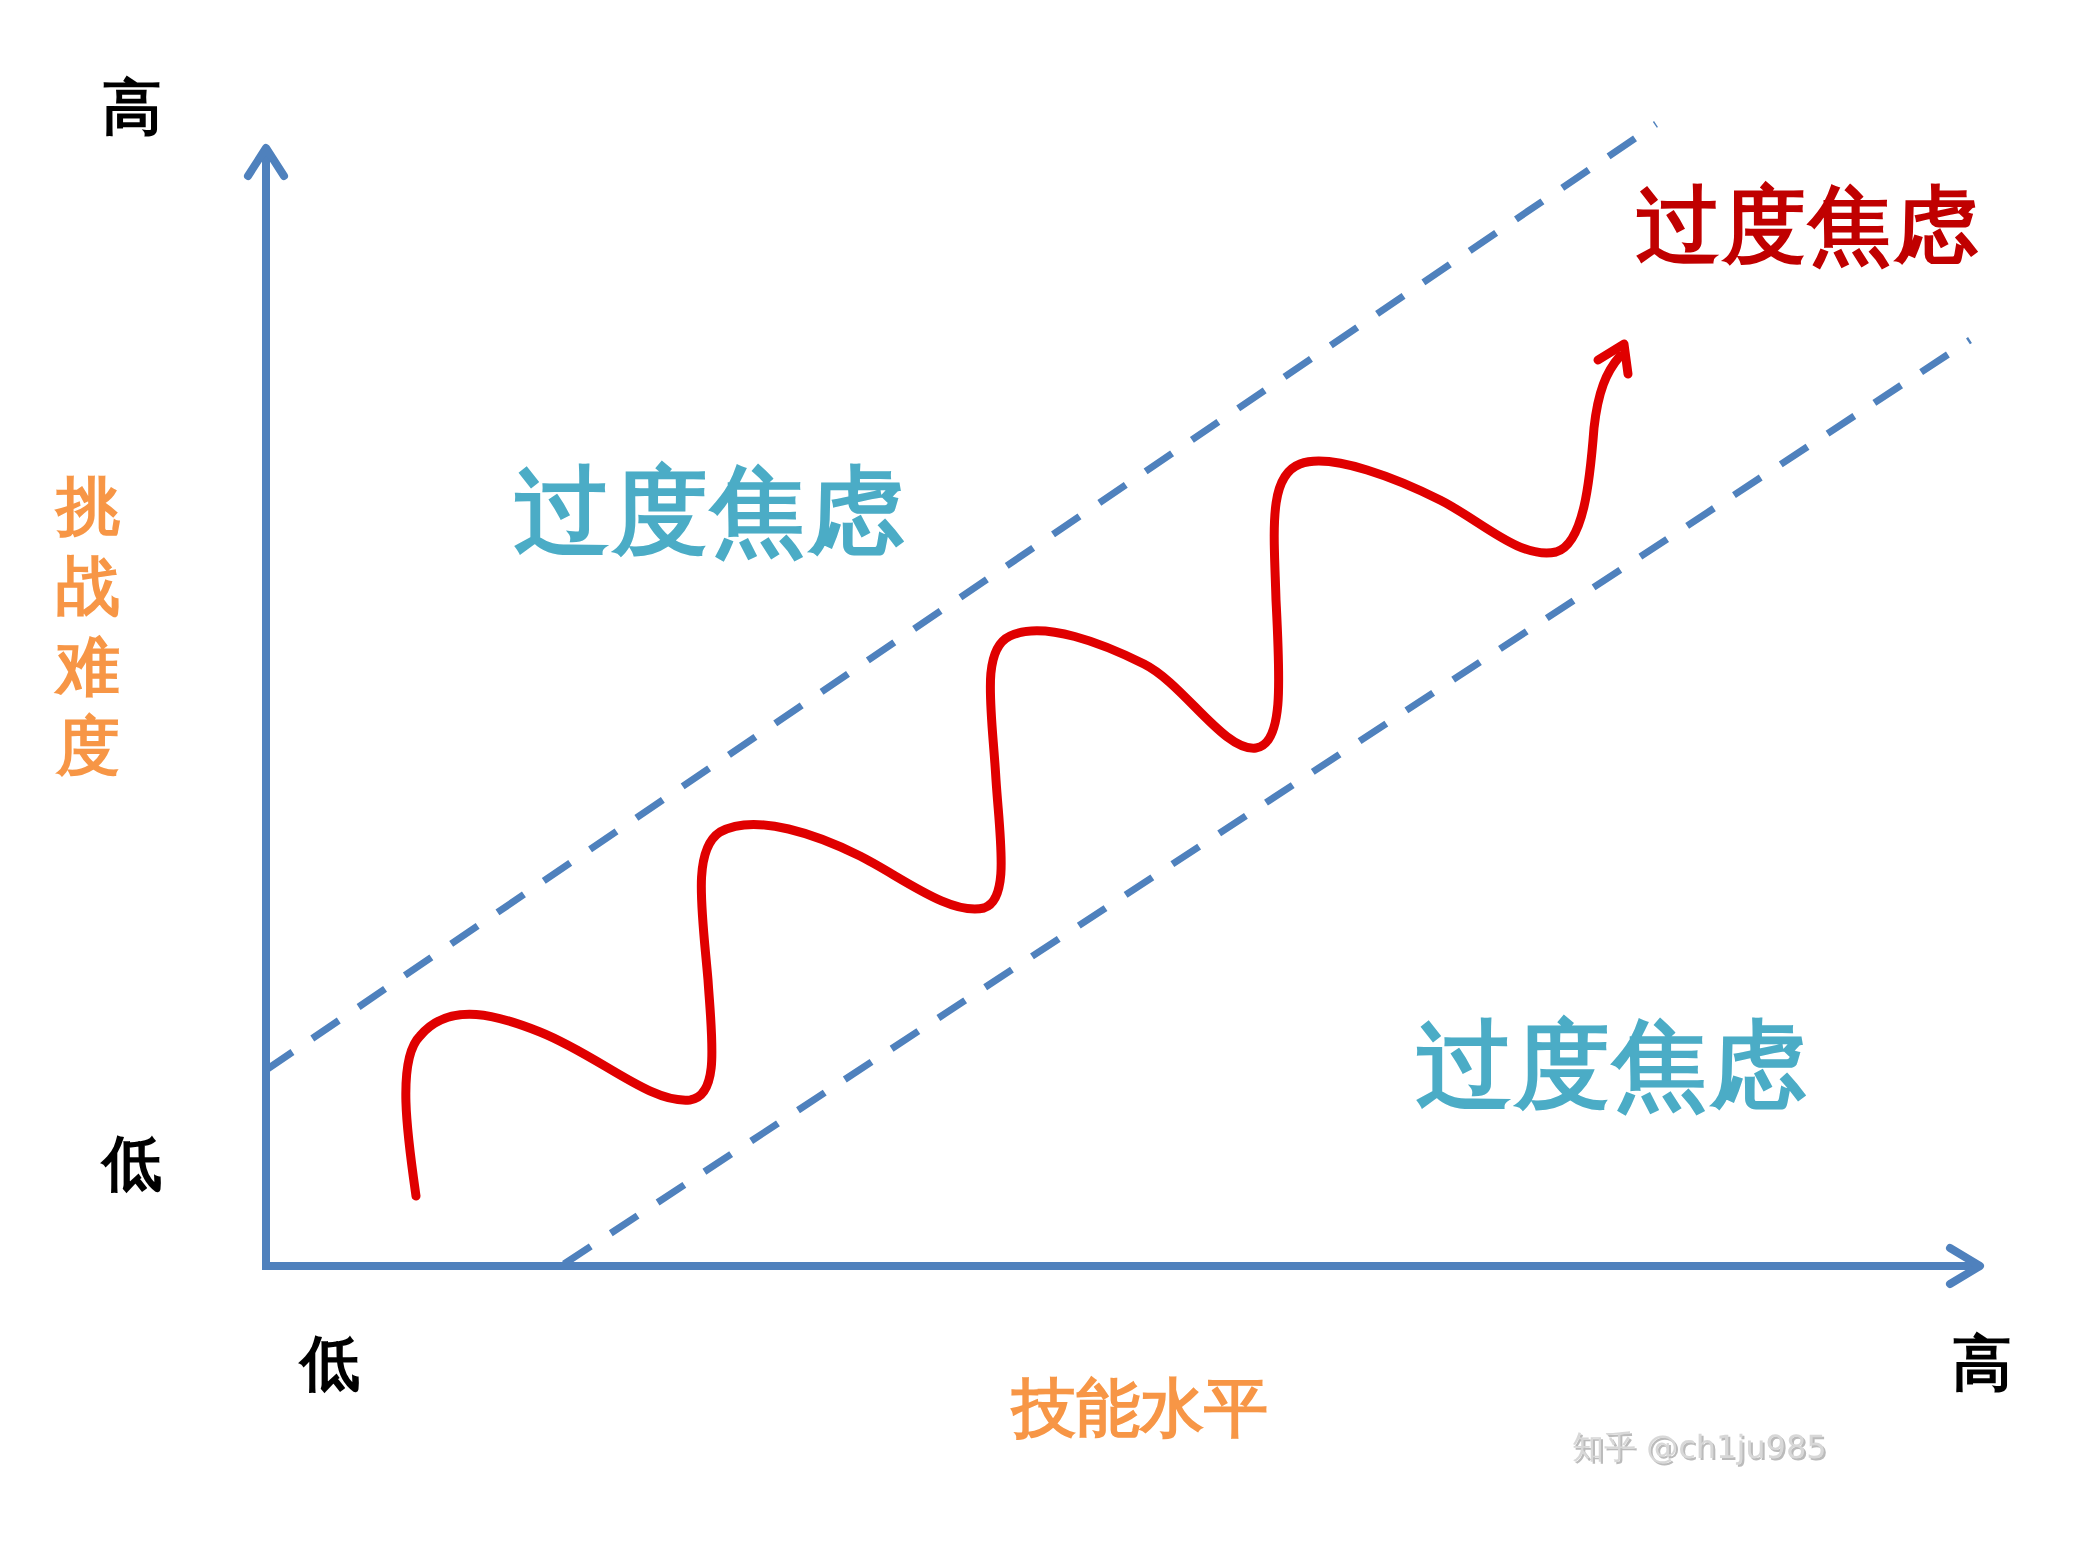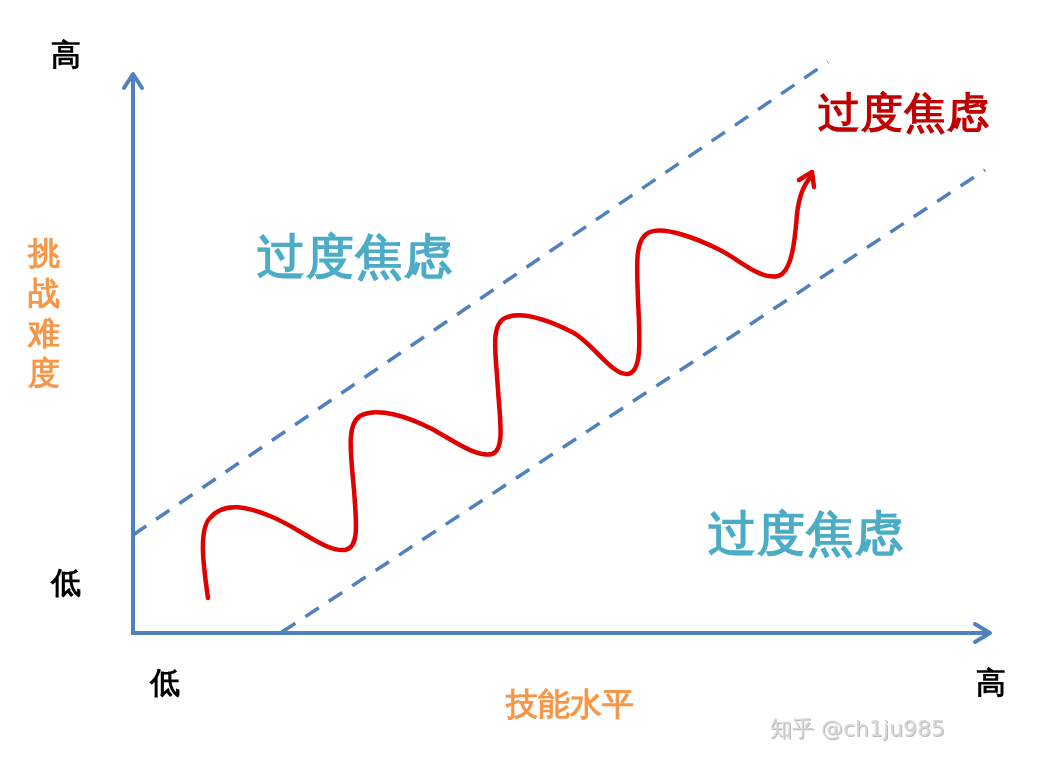--- a/index.html
+++ b/index.html
@@ -6,22 +6,22 @@
     body { width:1038px; height:773px; position:relative; overflow:hidden;
            font-family:"DejaVu Sans", sans-serif; }
     #canvas { position:absolute; left:0; top:0; }
     .lbl { position:absolute; font-weight:bold; white-space:nowrap; line-height:1; }
     .axis-end { font-size:30px; color:#000000; }
     .region { font-size:48px; color:#4bacc6; letter-spacing:1px;margin-top:36px; }
     .flow { font-size:42px; color:#c00000; letter-spacing:1px; }
     .axis-title { font-size:32px; color:#f79646; }
     .vertical { display:flex; flex-direction:column; align-items:center; gap:8px; }
     .vertical span { display:block; }
-    .watermark { position:absolute; font-size:22px; color:#d8d8d8; white-space:nowrap;
-                 text-shadow:1px 1px 0 #bbbbbb; }
+    .watermark { position:absolute; font-size:16px; color:#d8d8d8; white-space:nowrap;
+                 text-shadow:1px 1px 0 #bbbbbb;margin-left:16px; }
   </style>
 </head>
 <body>
 
 <svg id="canvas" width="1038" height="773" viewBox="0 0 1038 773">
 
   <line x1="133" y1="535" x2="828" y2="62" stroke="#4f81bd" stroke-width="3.5" stroke-dasharray="16 12"></line>
 
   <line x1="282" y1="632" x2="985" y2="170" stroke="#4f81bd" stroke-width="3.5" stroke-dasharray="16 12"></line>
 

